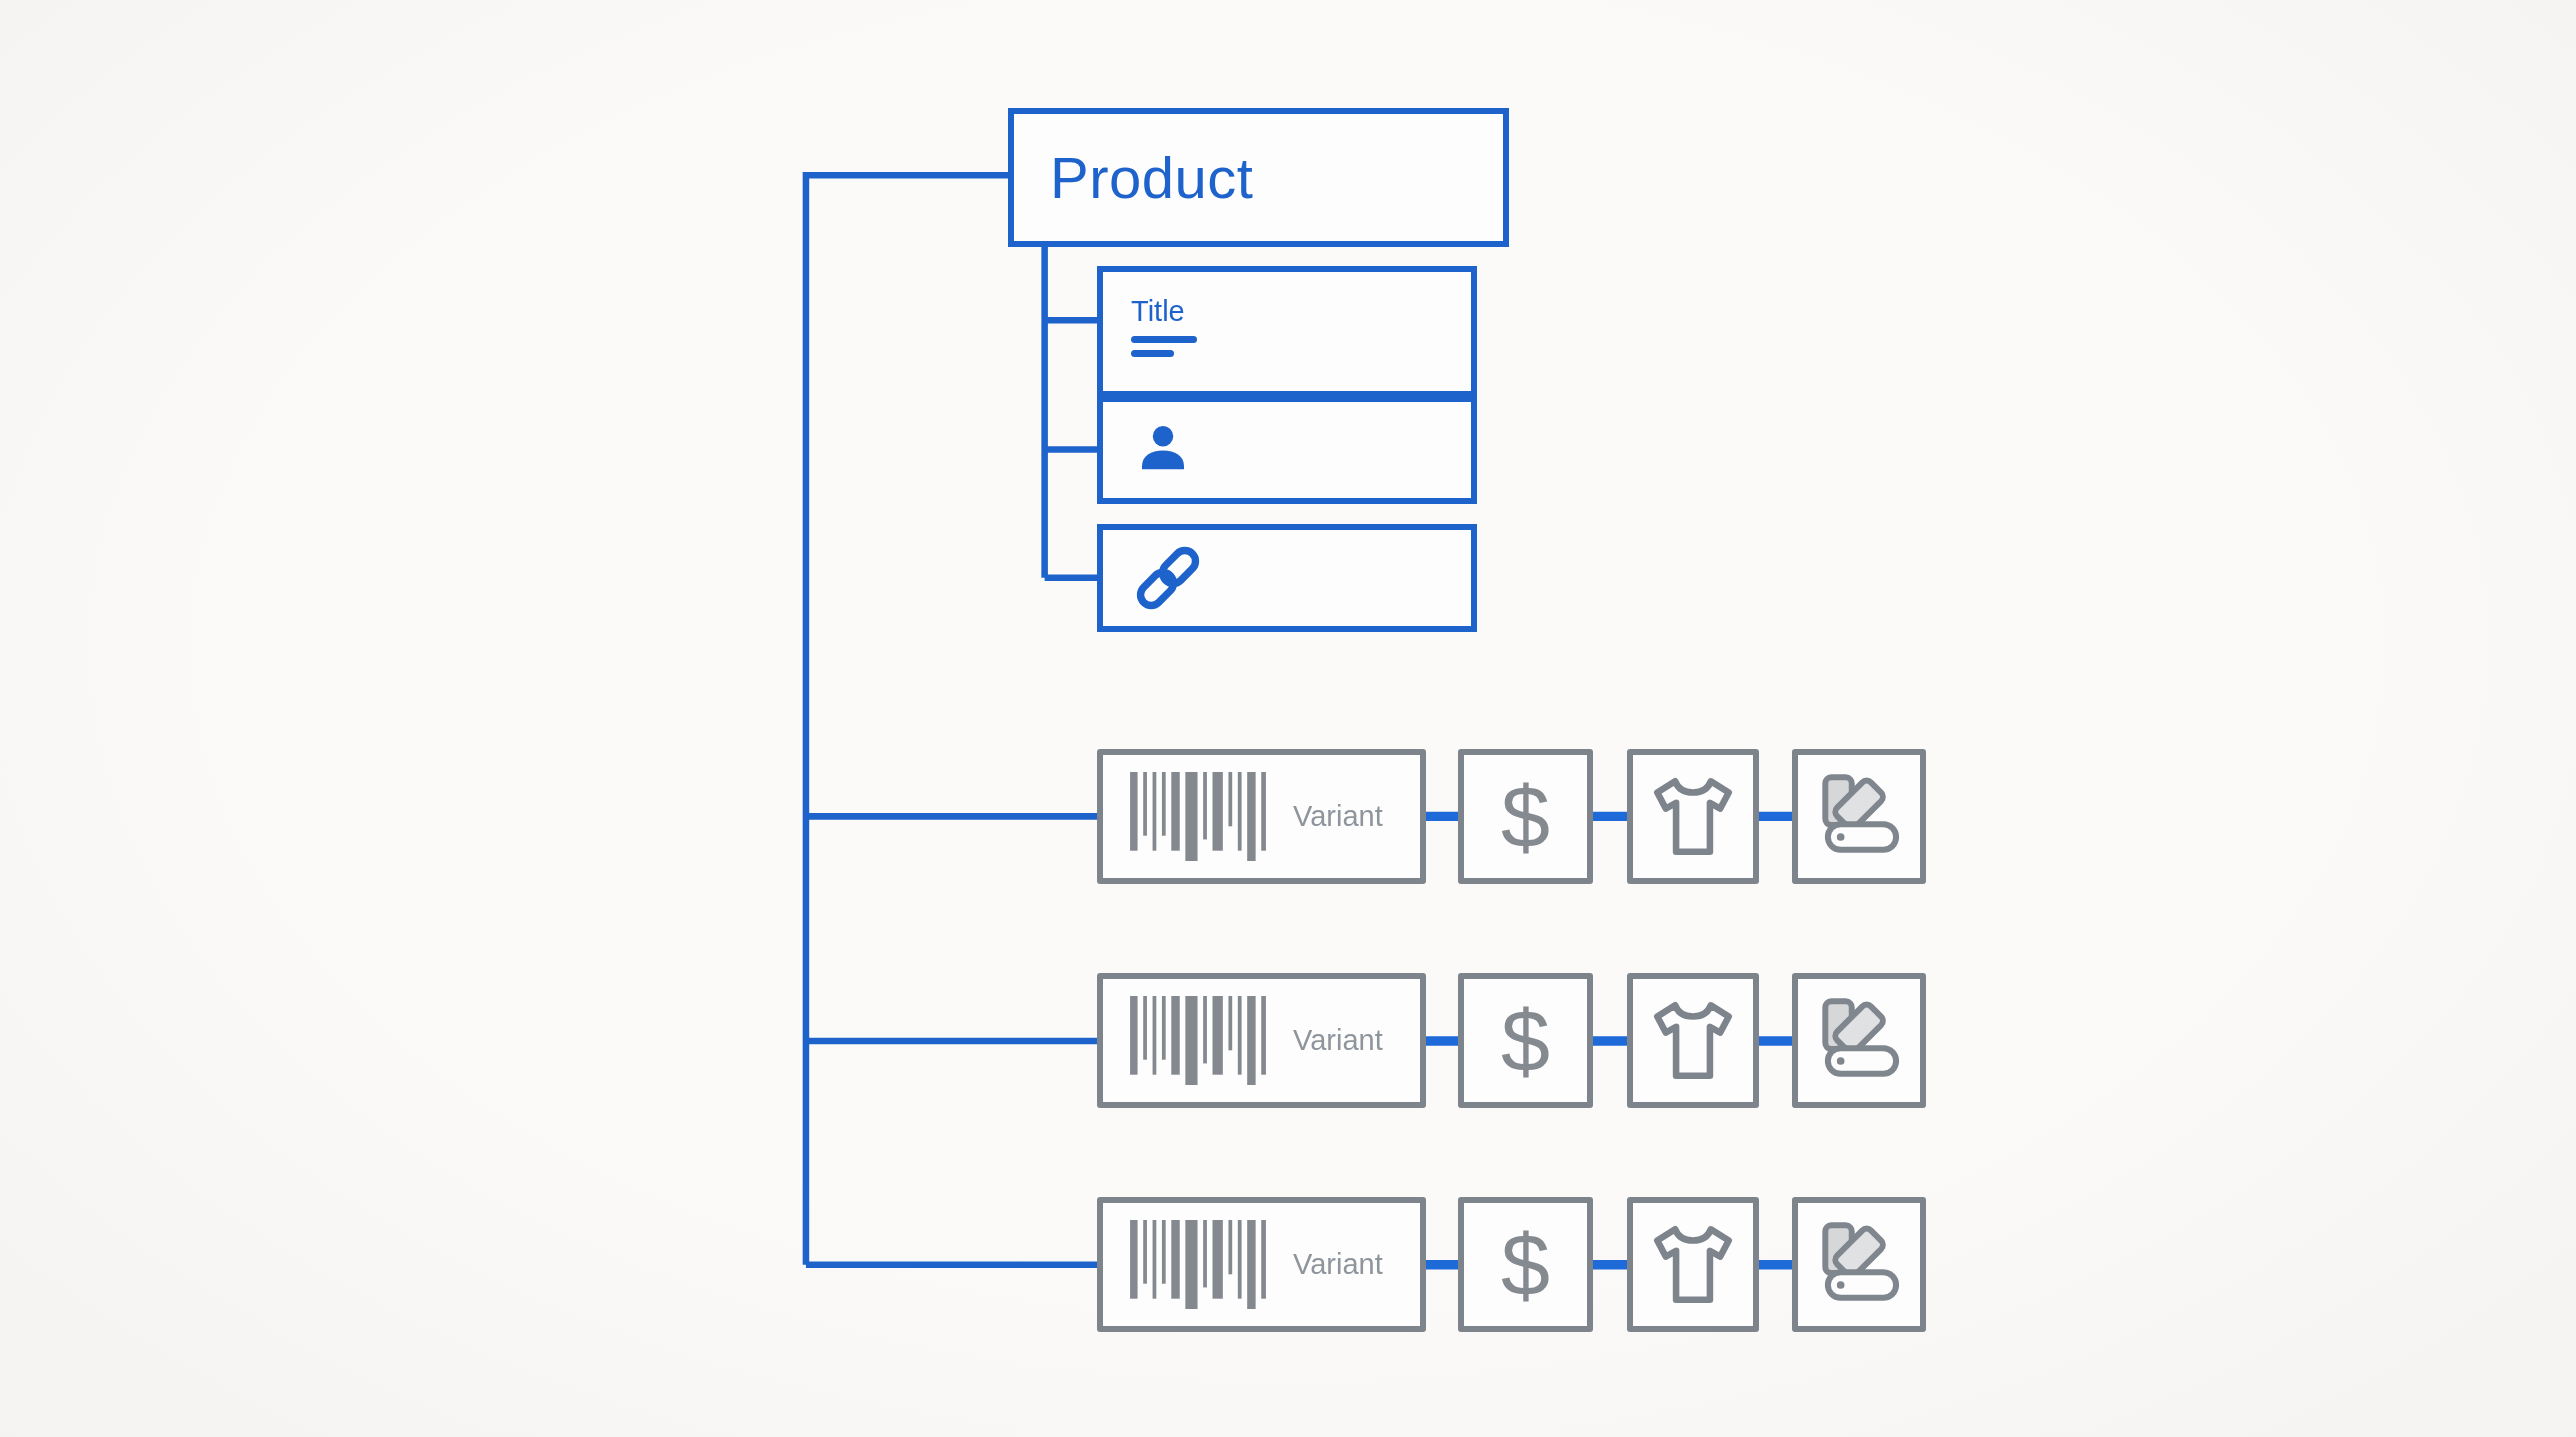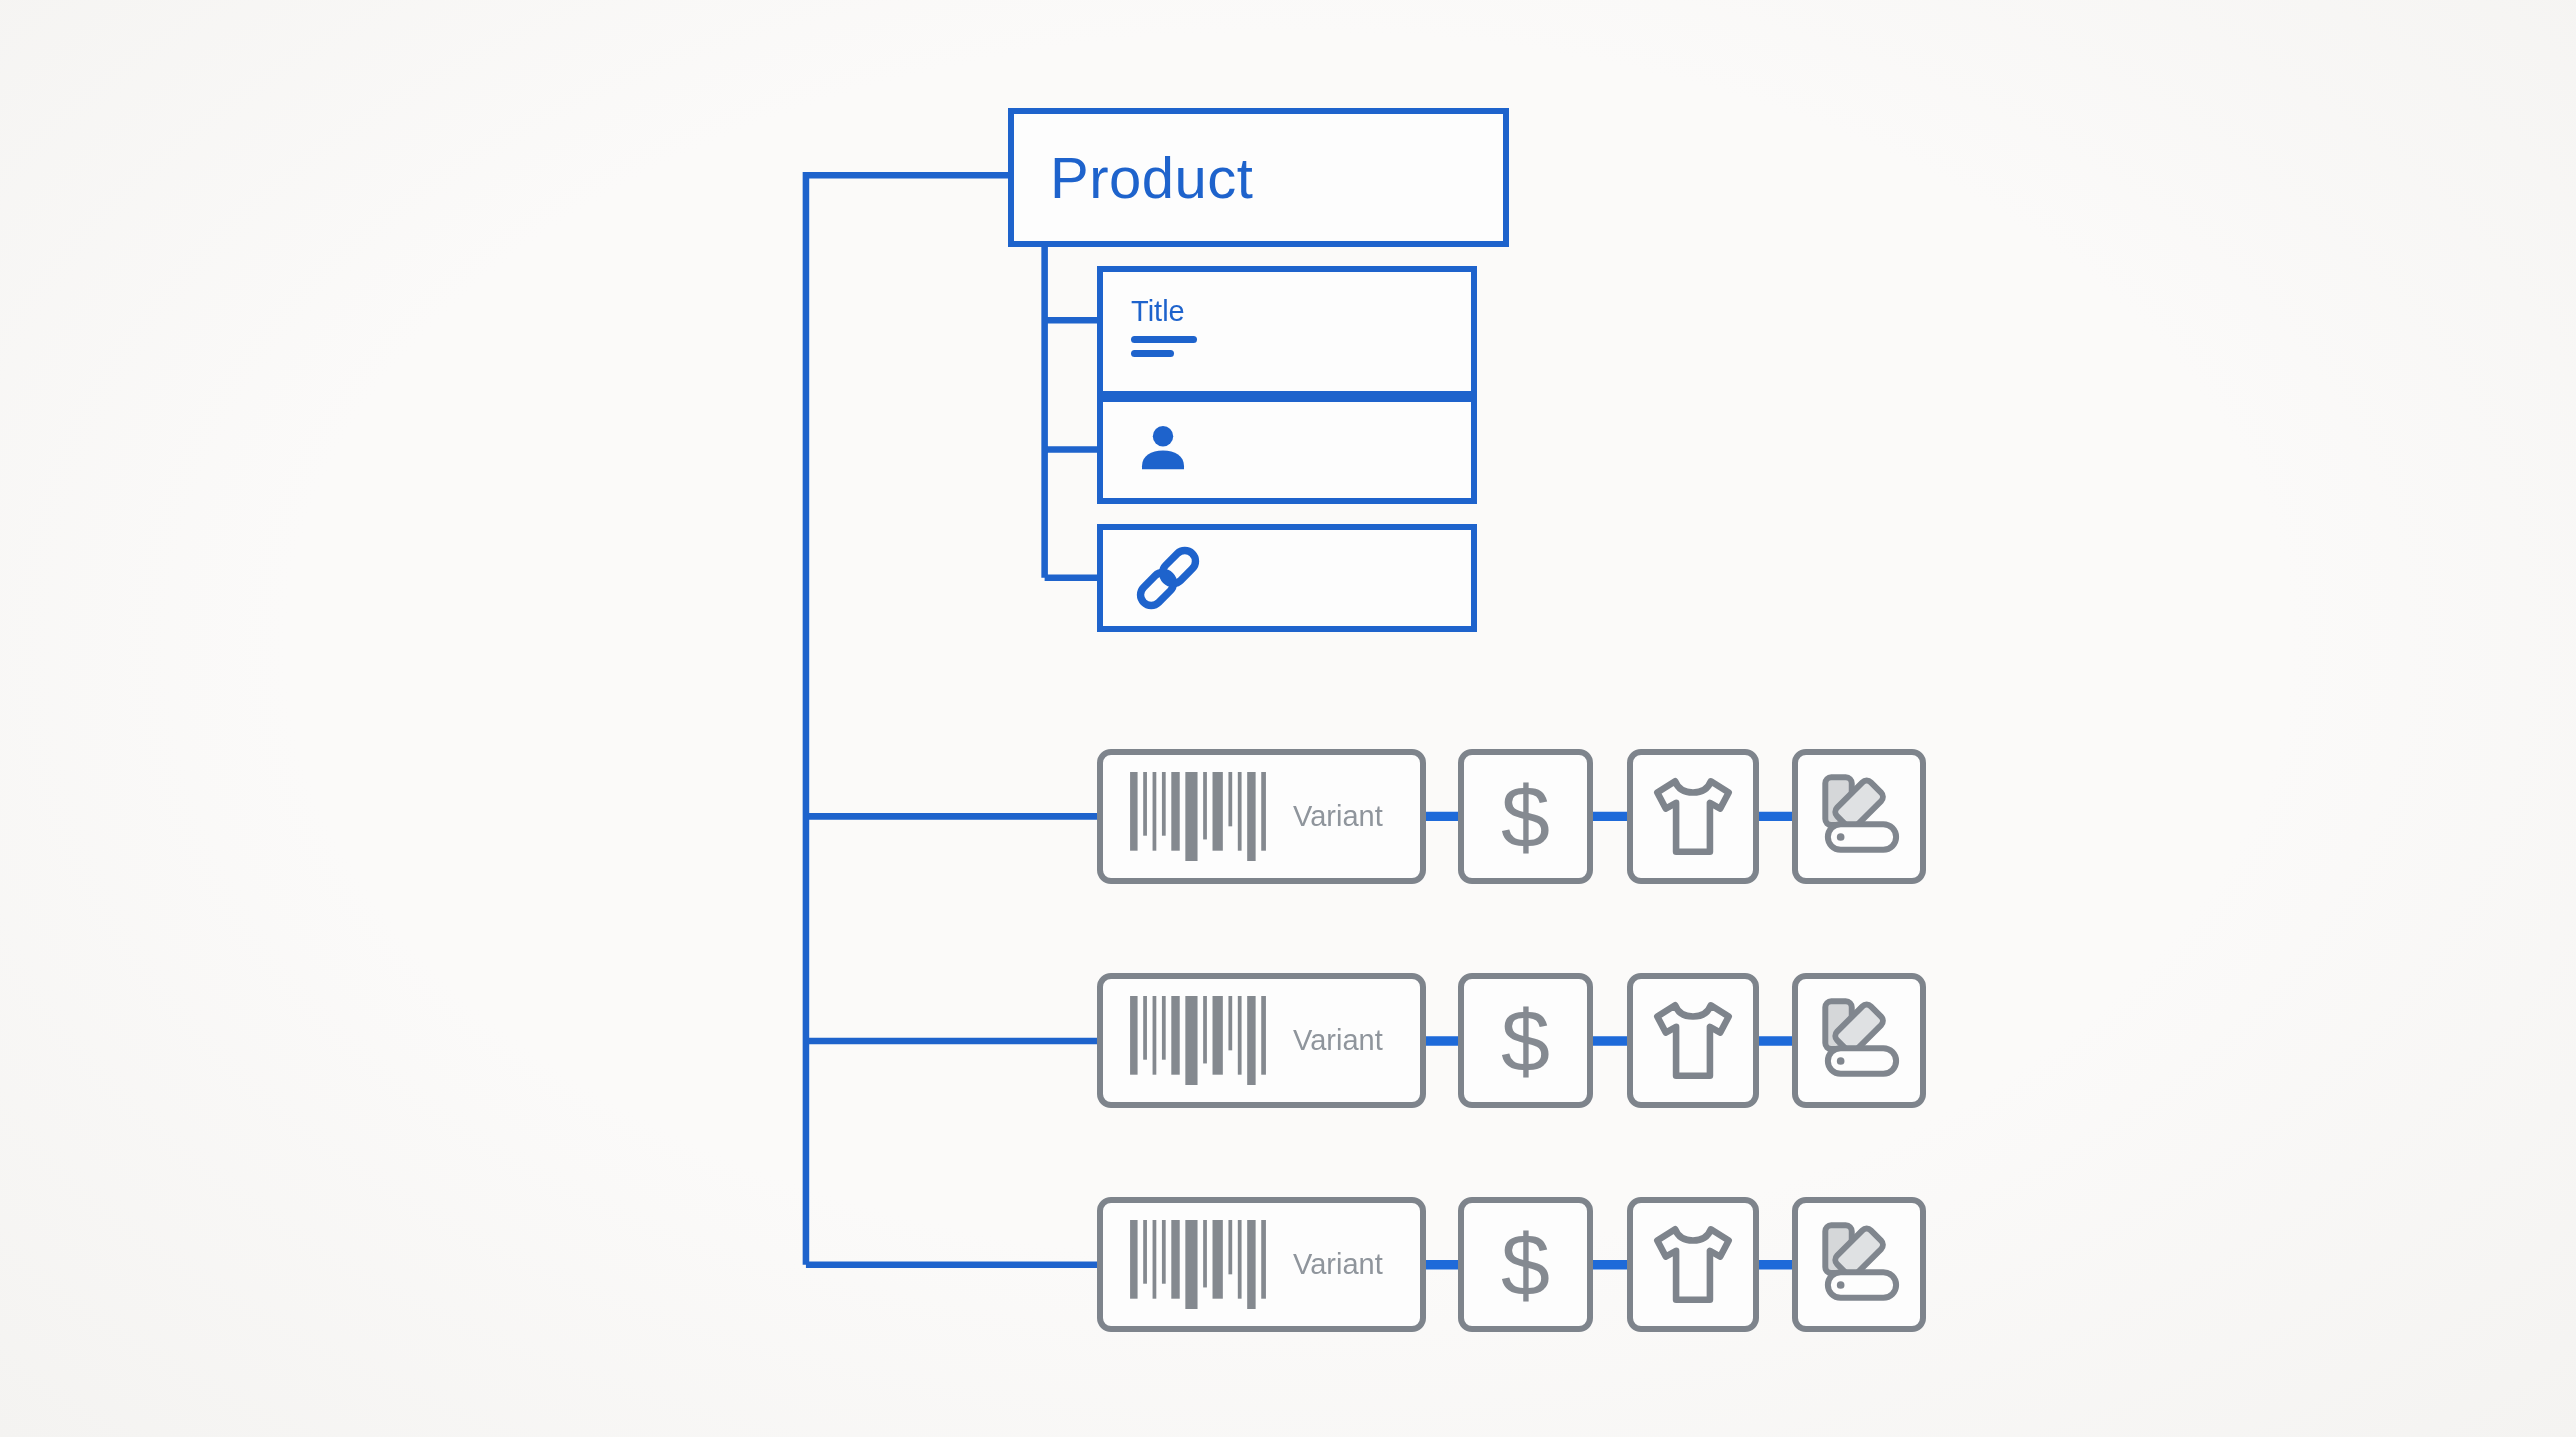--- a/index.html
+++ b/index.html
@@ -16,21 +16,21 @@
   html,body{width:2576px;height:1438px;overflow:hidden}
   body{
     font-family:"Liberation Sans", sans-serif;
     background:var(--background);
   }
   .stage{position:relative;width:2576px;height:1438px;
     background:radial-gradient(ellipse at 50% 45%, #fbfaf9 55%, #f4f3f1 100%);}
   .wires{position:absolute;left:0;top:0;width:2576px;height:1438px;z-index:1}
   .box{position:absolute;background:var(--node-fill);z-index:2}
   .blue{border:6.6px solid var(--blue)}
-  .gray{border:6.6px solid var(--gray-border);border-radius:14px}
+  .gray{border:6.6px solid var(--gray-border);border-radius:3px}
 
   .product-node{left:1008px;top:108px;width:501px;height:139px;
     display:flex;align-items:center;padding-left:36px}
   .product-label{font-size:58px;color:var(--blue);letter-spacing:0.5px}
 
   .attr{left:1097px;width:380px}
   .title-node{top:266px;height:131px;padding:22.5px 0 0 28px}
   .attr-title{font-size:29px;color:var(--blue)}
   .tbar{background:var(--blue);height:7.5px;border-radius:3.7px}
   .tbar1{width:66px;margin-top:8.4px}

